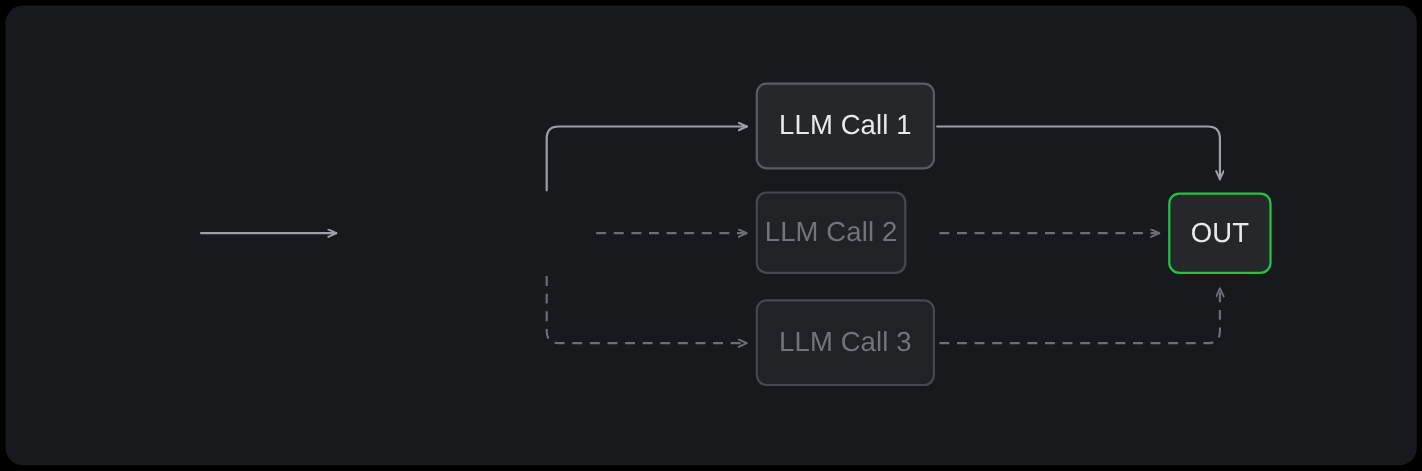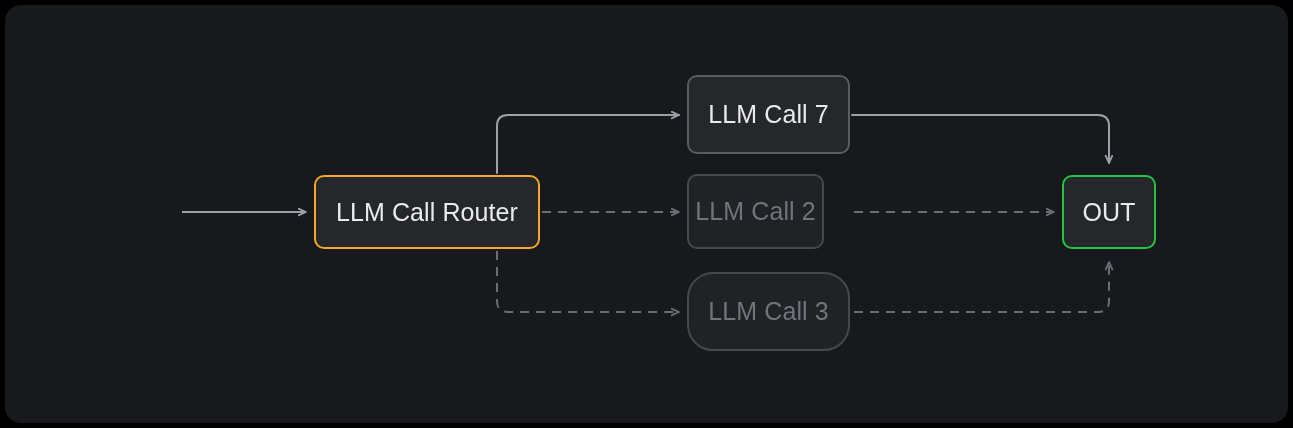--- a/index.html
+++ b/index.html
@@ -85,21 +85,20 @@
     left: 687px;
     top: 174px;
     width: 137px;
     height: 75px;
   }
   .node.call3 {
     left: 687px;
     top: 272px;
     width: 163px;
     height: 79px;
-    border-radius: 26px;
   }
   .node.out {
     left: 1062px;
     top: 175px;
     width: 94px;
     height: 74px;
     border-color: #22c543;
     text-align: right;
   }
 </style>
@@ -128,26 +127,23 @@
     <path d="M497 251 L497 301 Q497 312 508 312 L679 312" fill="none" stroke="#6a6f77" stroke-width="2" stroke-dasharray="9 7" marker-end="url(#ah-dash)"></path>
 
     <path d="M852 115 L1098 115 Q1109 115 1109 126 L1109 163" fill="none" stroke="#9ca1a8" stroke-width="2" stroke-linecap="round" marker-end="url(#ah-solid)"></path>
 
     <path d="M854 212 L1054 212" fill="none" stroke="#6a6f77" stroke-width="2" stroke-dasharray="9 7" marker-end="url(#ah-dash)"></path>
 
     <path d="M854 312 L1098 312 Q1109 312 1109 301 L1109 262" fill="none" stroke="#6a6f77" stroke-width="2" stroke-dasharray="9 7" marker-end="url(#ah-dash)"></path>
   </svg>
 
 
-  <div class="node router">
-    <span class="label">LLM Call Router</span>
-  </div>
 
   <div class="node call1">
-    <span class="label">LLM Call 7</span>
+    <span class="label">LLM Call 1</span>
   </div>
 
   <div class="node call2 dim">
     <span class="label">LLM Call 2</span>
   </div>
 
   <div class="node call3 dim">
     <span class="label">LLM Call 3</span>
   </div>
 

